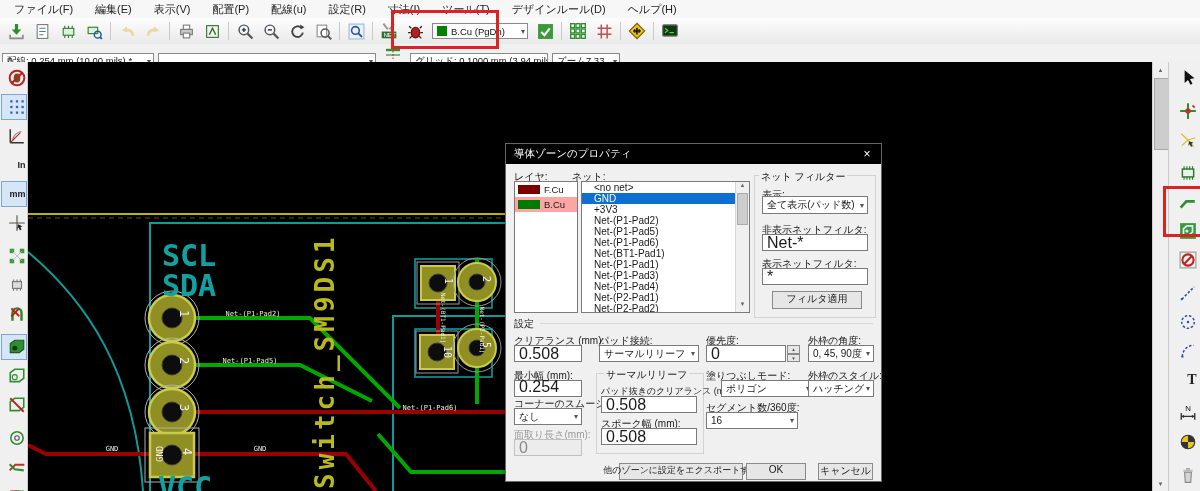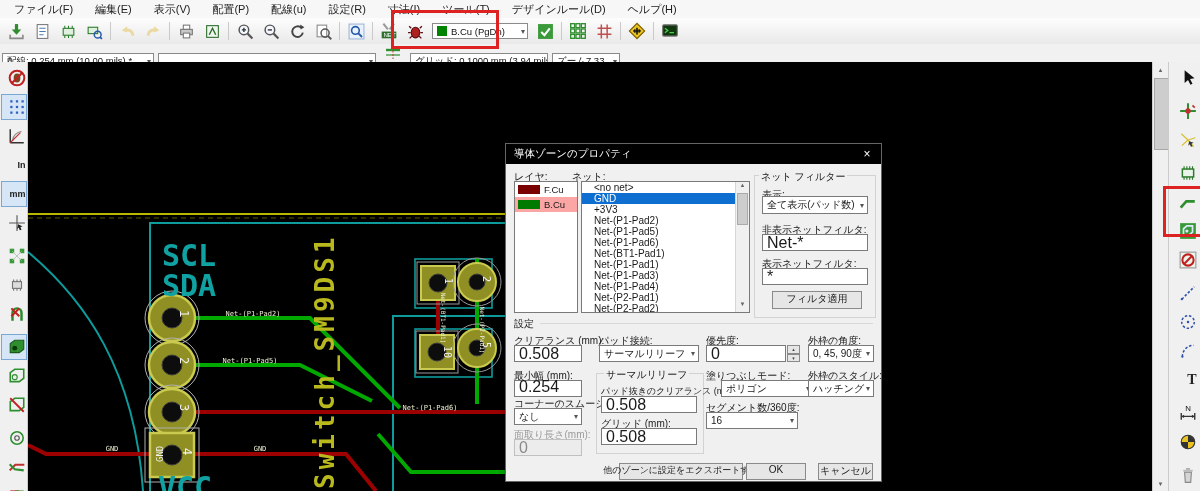--- a/index.html
+++ b/index.html
@@ -655,21 +655,21 @@
   <div class="dcombo" style="left:93px;top:201px;width:100px;height:17px;">
     <span>サーマルリリーフ</span>
       <span class="arrow">▾</span>
   </div>
   <div class="groupbox" style="left:90px;top:229px;width:106px;height:79px;"></div>
   <div class="dlabel" style="left:98px;top:224px;background:#f0f0f0;padding:0 2px;">サーマルリリーフ</div>
   <div class="dlabel" style="left:95px;top:241px;font-size:9px;">パッド抜きのクリアランス (mm):</div>
   <div class="dinput" style="left:95px;top:252px;width:96px;height:17px;">
       <span>0.508</span>
     </div>
-  <div class="dlabel" style="left:95px;top:273px;">グリッド (mm):</div>
+  <div class="dlabel" style="left:95px;top:273px;">スポーク幅 (mm):</div>
   <div class="dinput" style="left:95px;top:284px;width:96px;height:17px;">
       <span>0.508</span>
     </div>
 
   <div class="dlabel" style="left:200px;top:190px;">優先度:</div>
   <div class="dinput" style="left:200px;top:201px;width:80px;height:17px;">
       <span>0</span>
     </div>
   <div class="spin" style="left:281px;top:201px;height:17px;">
     <div>

